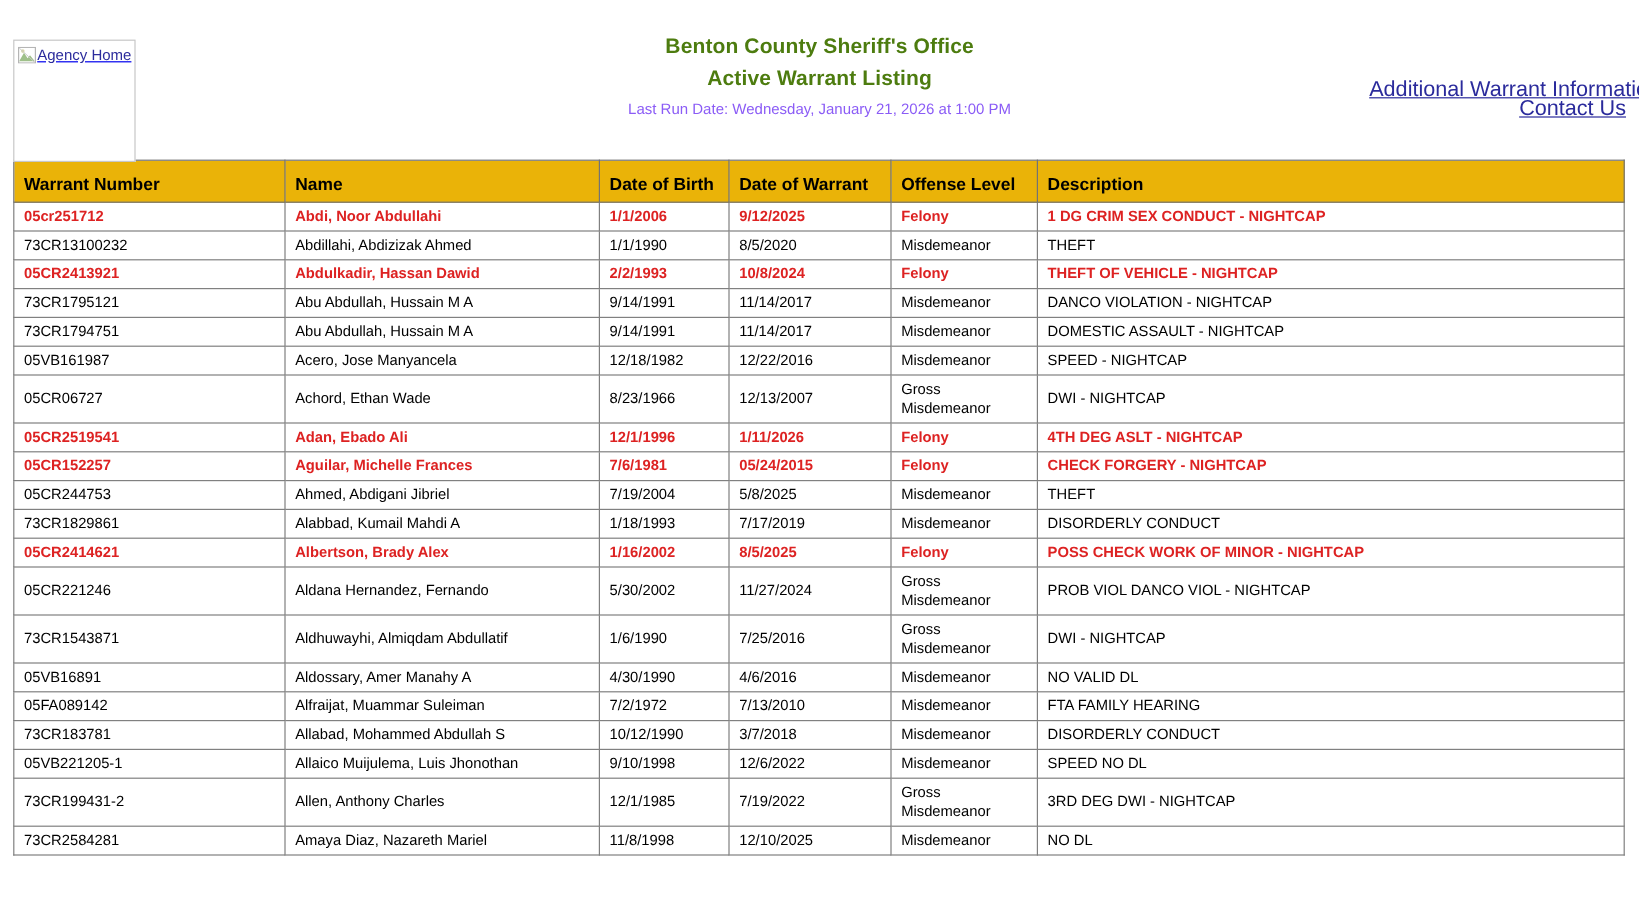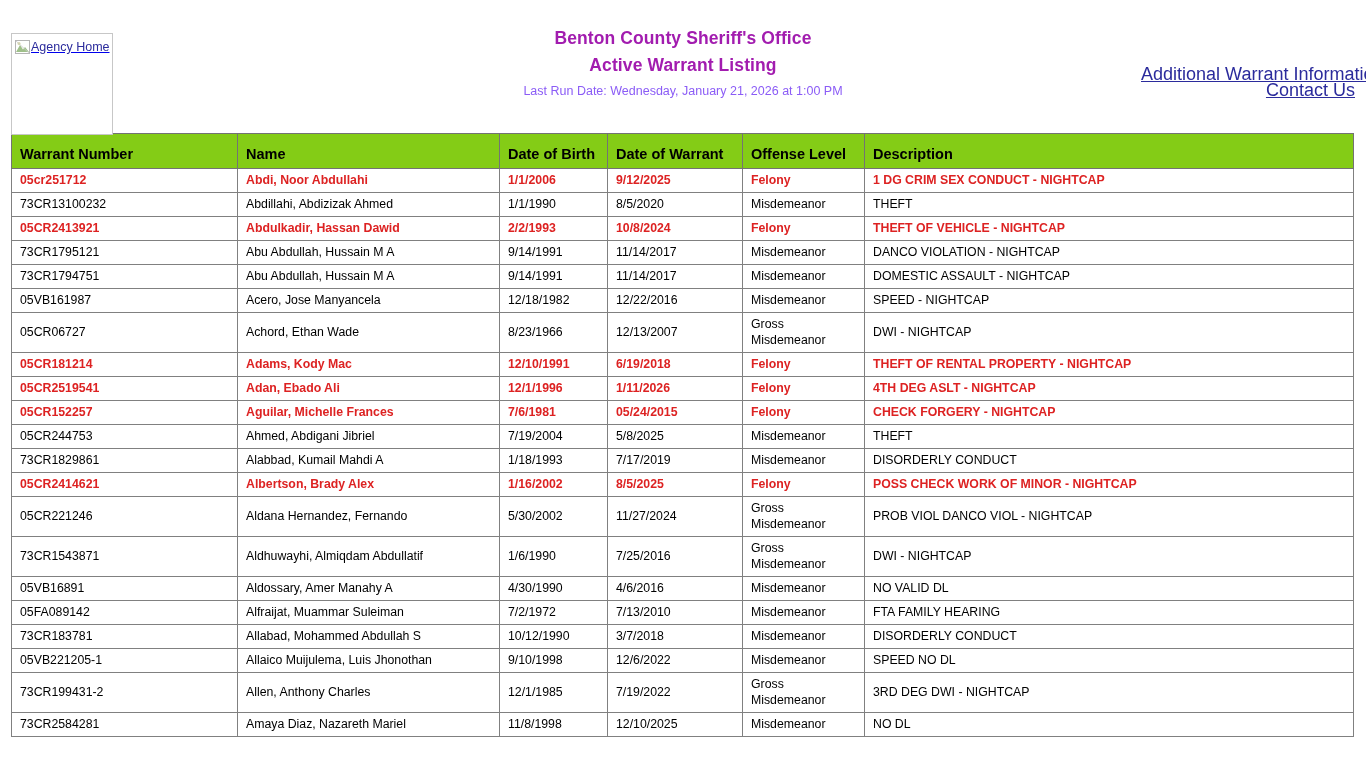--- a/index.html
+++ b/index.html
@@ -69,21 +69,21 @@
     flex: 1 1 auto;
     text-align: center;
     padding-top: 15px;
   }
 
   .title-line1,
   .title-line2 {
     font-family: "Liberation Sans", sans-serif;
     font-weight: bold;
     font-size: 17.5px;
-    color: #a21caf;
+    color: #4d7c0f;
     line-height: 27px;
     letter-spacing: 0.1px;
   }
 
   .subtitle {
     font-family: "Liberation Sans", sans-serif;
     font-size: 12.5px;
     color: #8b5cf6;
     line-height: 22px;
     margin-top: 1px;
@@ -115,21 +115,21 @@
 
   table.warrants {
     width: 1342px;
     border-collapse: collapse;
     table-layout: fixed;
     border: 1px solid #737373;
     background: #ffffff;
   }
 
   table.warrants th {
-    background: #84cc16;
+    background: #eab308;
     border: 1px solid #737373;
     font-family: "Liberation Sans", sans-serif;
     font-weight: bold;
     font-size: 14.5px;
     color: #000000;
     text-align: left;
     vertical-align: middle;
     padding: 12px 6px 5px 8px;
     line-height: 17px;
     height: 31px;
@@ -267,28 +267,20 @@
           </tr>
           <tr>
             <td>05CR06727</td>
             <td>Achord, Ethan Wade</td>
             <td>8/23/1966</td>
             <td>12/13/2007</td>
             <td>Gross Misdemeanor</td>
             <td>DWI - NIGHTCAP</td>
           </tr>
           <tr class="felony">
-            <td>05CR181214</td>
-            <td>Adams, Kody Mac</td>
-            <td>12/10/1991</td>
-            <td>6/19/2018</td>
-            <td>Felony</td>
-            <td>THEFT OF RENTAL PROPERTY - NIGHTCAP</td>
-          </tr>
-          <tr class="felony">
             <td>05CR2519541</td>
             <td>Adan, Ebado Ali</td>
             <td>12/1/1996</td>
             <td>1/11/2026</td>
             <td>Felony</td>
             <td>4TH DEG ASLT - NIGHTCAP</td>
           </tr>
           <tr class="felony">
             <td>05CR152257</td>
             <td>Aguilar, Michelle Frances</td>

